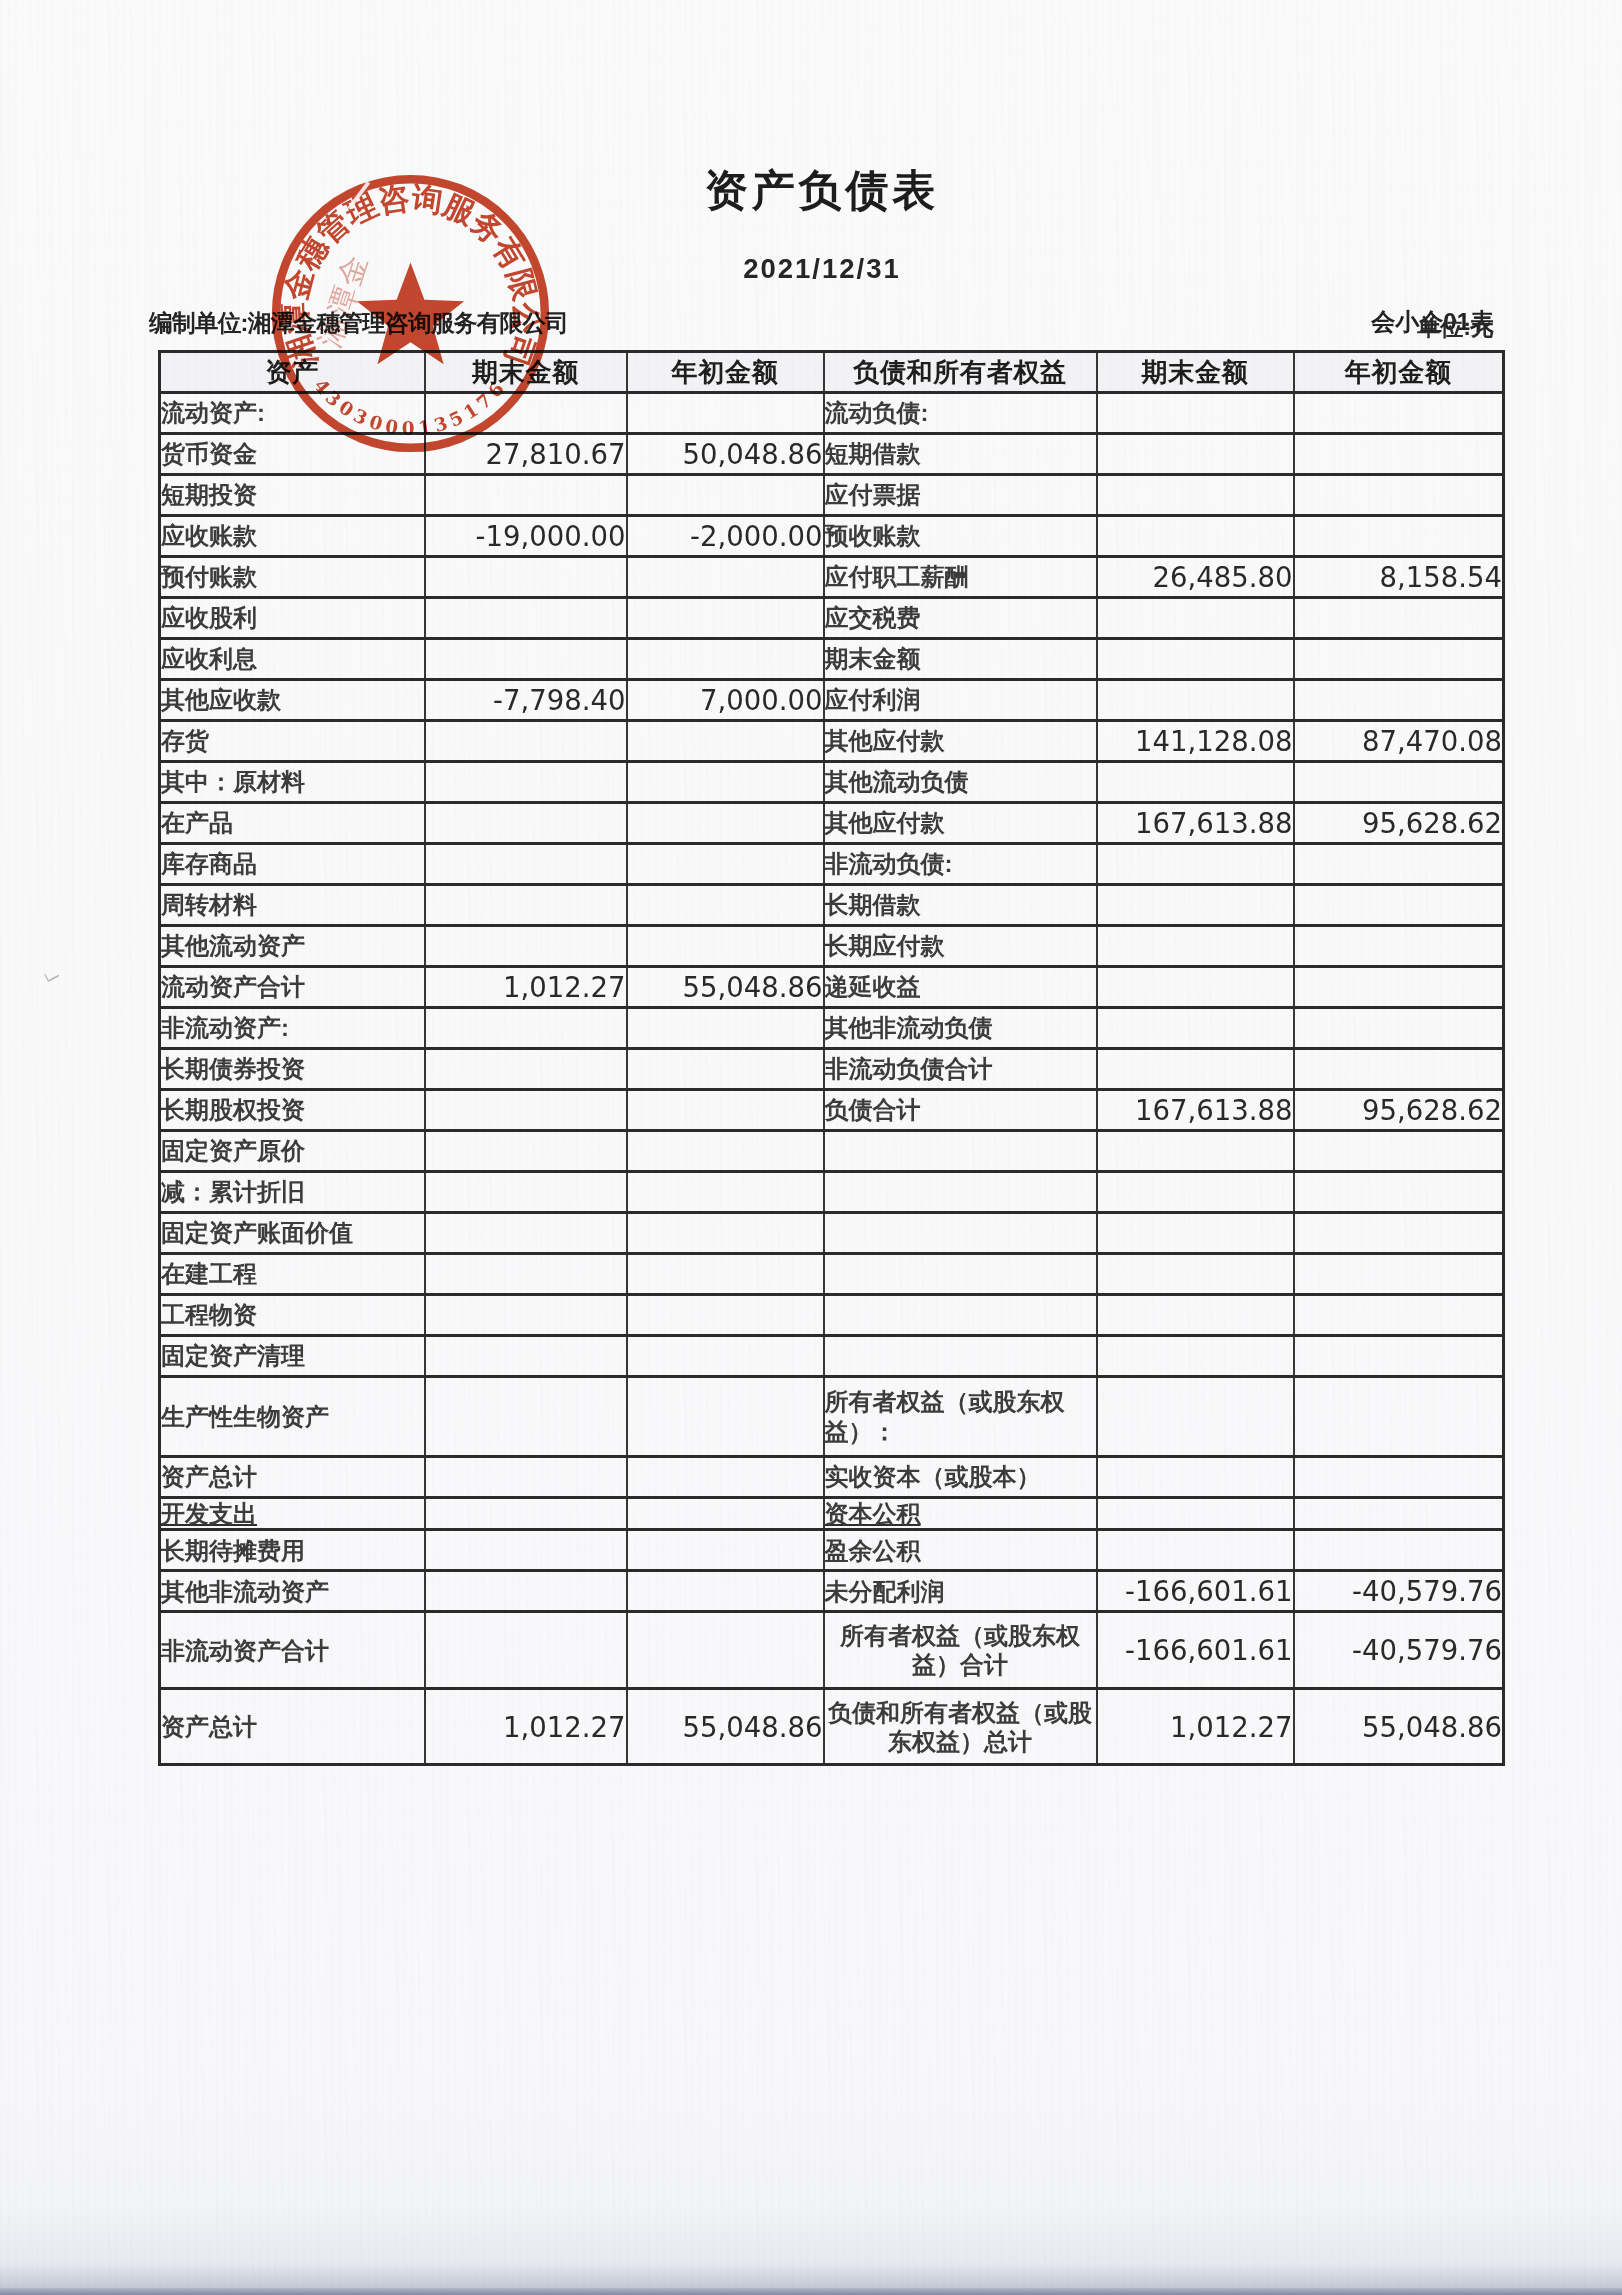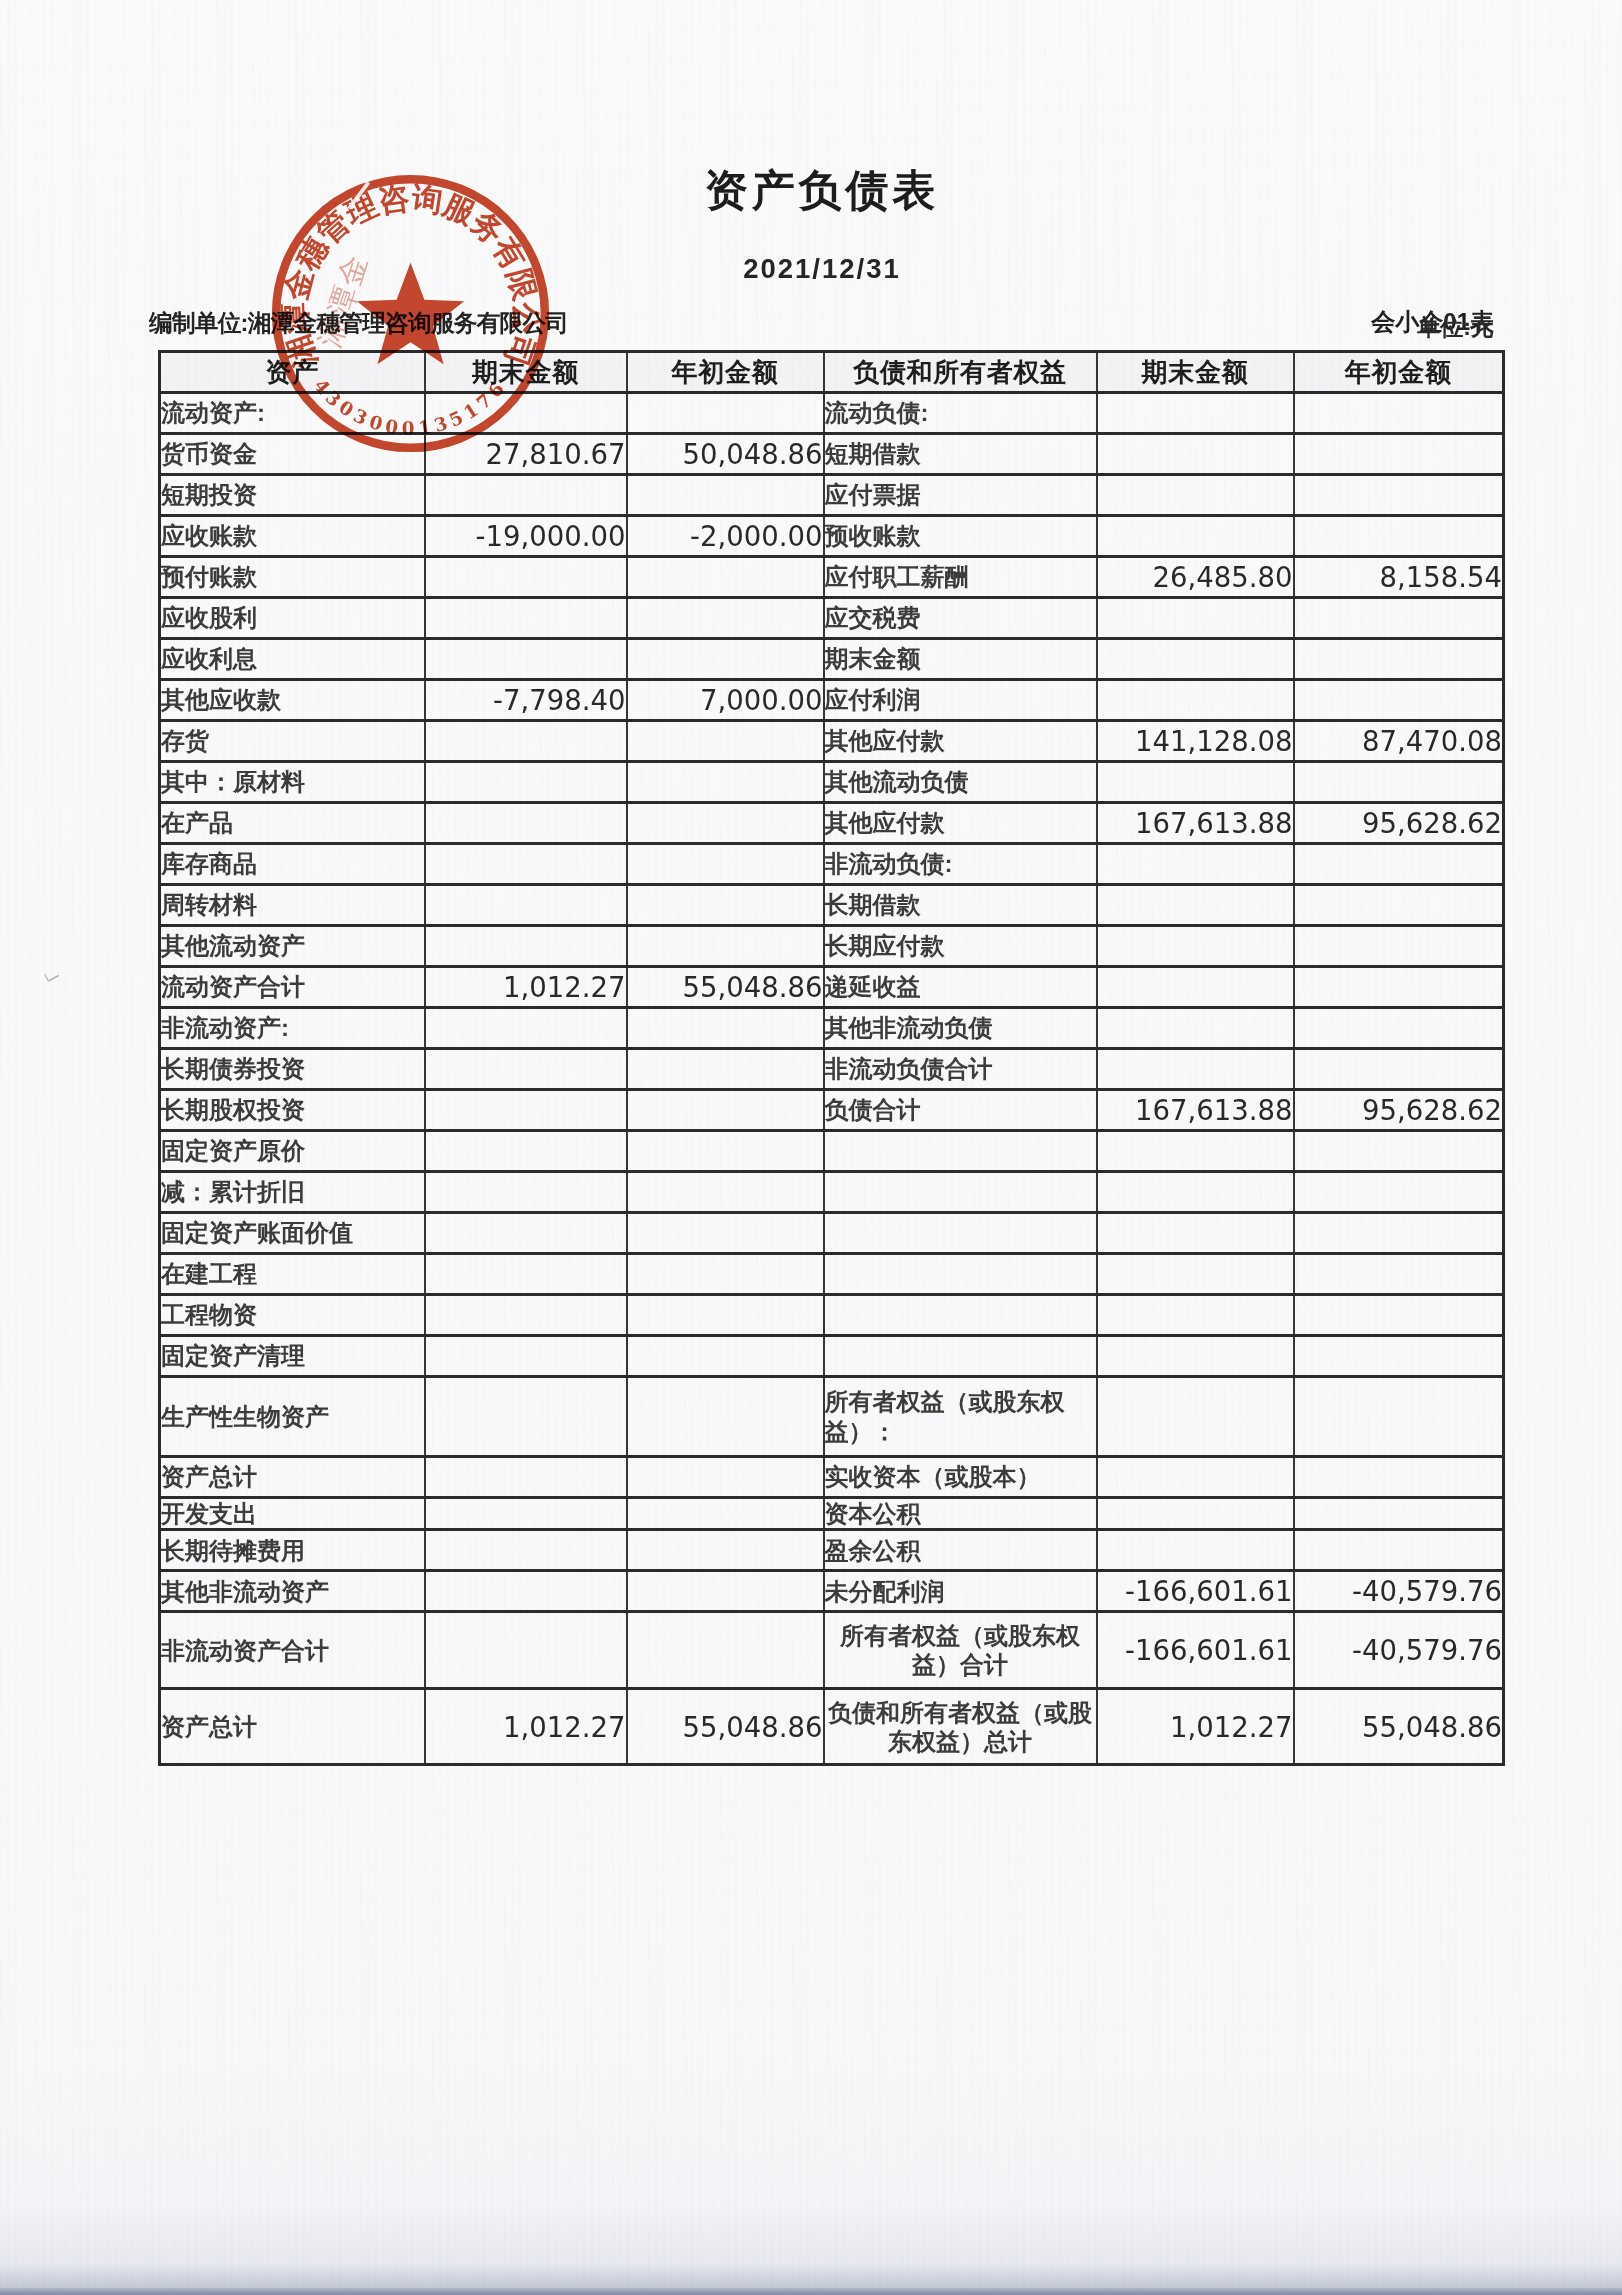--- a/index.html
+++ b/index.html
@@ -320,21 +320,21 @@
           <td class="num"></td>
         </tr>
         <tr style="height: 41px;">
           <td class="lab p1">资产总计</td>
           <td class="num"></td>
           <td class="num"></td>
           <td class="lab p1">实收资本（或股本）</td>
           <td class="num"></td>
           <td class="num"></td>
         </tr>
-        <tr style="height: 25px;">
+        <tr style="height: 25px; text-decoration: underline;">
           <td class="lab p1">开发支出</td>
           <td class="num"></td>
           <td class="num"></td>
           <td class="lab p1">资本公积</td>
           <td class="num"></td>
           <td class="num"></td>
         </tr>
         <tr style="height: 41px;">
           <td class="lab p1">长期待摊费用</td>
           <td class="num"></td>

